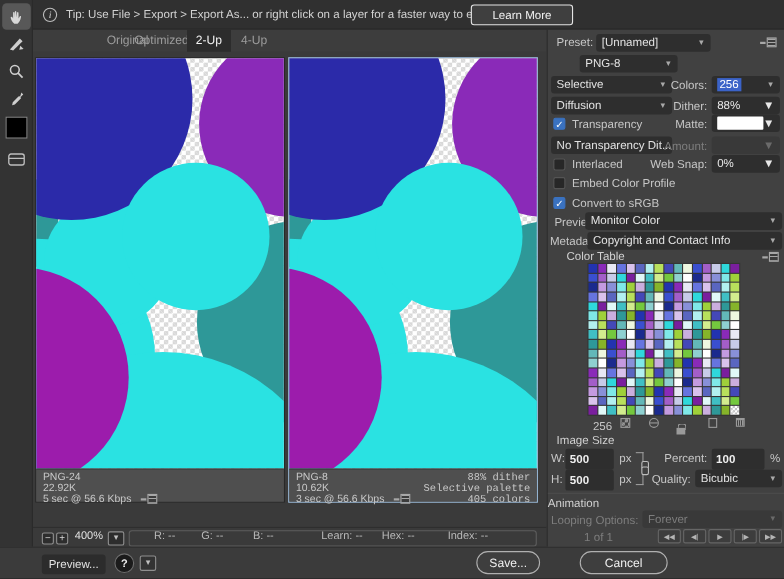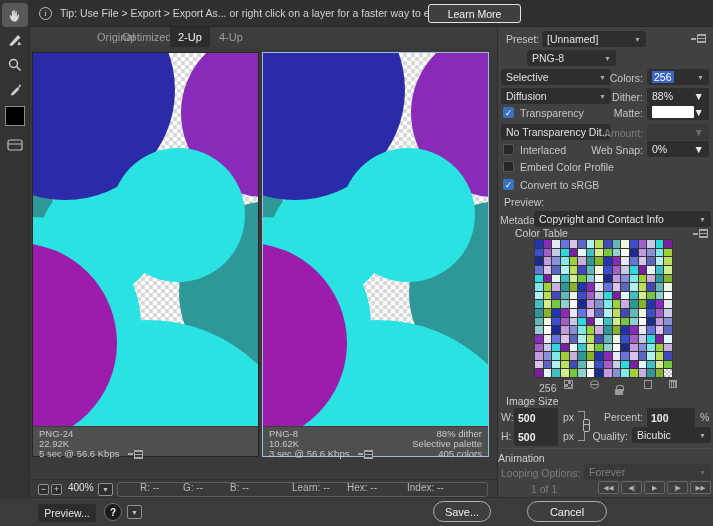--- a/index.html
+++ b/index.html
@@ -31,21 +31,21 @@
   
   .pane { position:absolute; top:52px; width:227px; height:405px; border:1px solid #252525; background:#4d4d4d; }
   .pane.selected { border:1px solid #9cbede; }
   .pane-image { position:relative; width:225px; height:373px; overflow:hidden;
     background-image:
       linear-gradient(45deg, #d8d8d8 25%, transparent 25%, transparent 75%, #d8d8d8 75%),
       linear-gradient(45deg, #d8d8d8 25%, #ffffff 25%, #ffffff 75%, #d8d8d8 75%);
     background-size:8px 8px; background-position:0 0, 4px 4px; }
   .circle { position:absolute; border-radius:50%; }
   .pane-info { position:relative; width:225px; height:30px; background:#4f4f4f; border-top:1px solid #3d3d3d; font-size:9.5px; color:#c9c9c9; line-height:10px; padding:2px 6px; display:flex; justify-content:space-between; }
-  .pane-info .col-r { text-align:right; }
+  .pane-info .col-r { text-align:right;font-family:Liberation Mono, monospace; }
   .mini-menu { display:inline-block; vertical-align:middle; margin-left:6px; }
 
   
   .pmenu { display:inline-flex; align-items:center; }
   .pmenu .dash { width:5px; height:2px; background:#a8a8a8; margin-right:1px; }
   .pmenu .lines { width:9px; height:9px; background:repeating-linear-gradient(#a8a8a8 0 1px, #3c3c3c 1px 3px); border:1px solid #a8a8a8; }
 
   
   .statusbar { left:30px; top:479px; width:467px; height:18px; background:#3a3a3a; border-top:1px solid #2e2e2e; }
   .zoom-btn { position:absolute; width:11px; height:11px; border:1px solid #909090; background:#2d2d2d; color:#d8d8d8; font-size:9px; line-height:9px; text-align:center; border-radius:2px; }
@@ -295,20 +295,24 @@
         <span class="chev">▼</span>
       </div>
 
     <div class="cb" style="left:5px; top:134px;"></div>
     <span class="lbl" style="left:22px; top:134px;">Embed Color Profile</span>
 
     <div class="cb checked" style="left:5px; top:152px;">✓</div>
     <span class="lbl" style="left:22px; top:152px;">Convert to sRGB</span>
 
     <span class="lbl" style="left:6px; top:169px;">Preview:</span>
+    <div class="dd" style="left:34px; top:166px; width:179px;">
+        <span>Monitor Color</span>
+        <span class="chev">▼</span>
+      </div>
 
     <span class="lbl" style="left:2px; top:187px;">Metadata:</span>
     <div class="dd" style="left:36px; top:184px; width:177px;">
         <span>Copyright and Contact Info</span>
         <span class="chev">▼</span>
       </div>
 
     <span class="section-title" style="left:17px; top:200px;">Color Table</span>
     <span class="pmenu" style="position:absolute; left:195px; top:202px;">
         <i class="dash"></i>

